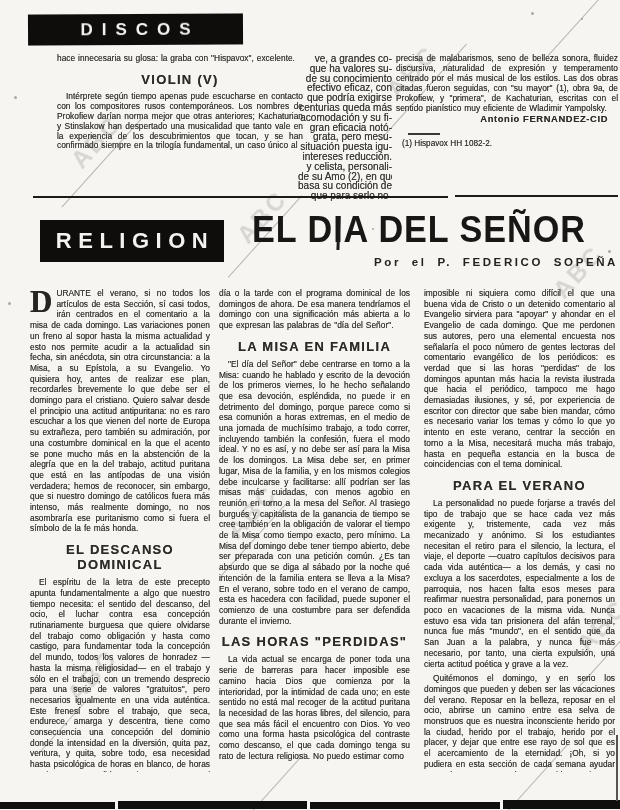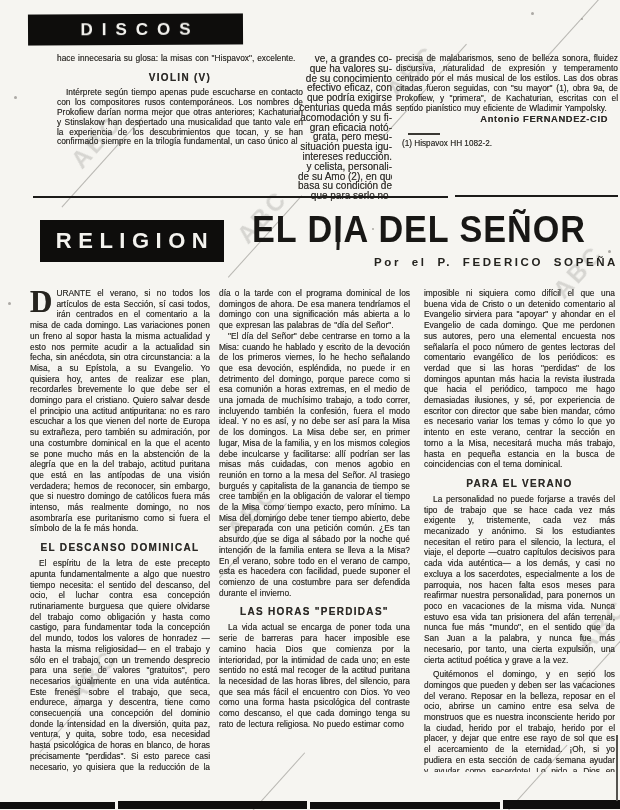--- a/index.html
+++ b/index.html
@@ -8,21 +8,21 @@
     background:#f6f5f1;
     font-family:"Liberation Sans", sans-serif;
     color:#35332f; overflow:hidden;
   }
   
   .ink { filter: blur(0.32px); text-shadow: 0 0 0.5px rgba(40,38,34,.65); }
   .col { position:absolute; overflow:hidden; }
   .body { margin:0; font-size:8.4px; line-height:10.7px; text-align:justify; word-spacing:.6px; }
   .indent { text-indent:9px; }
   .pgap { margin-top:4px; }
-  .subhead { margin:8px 0 5px 0; font-size:10px; font-weight:bold; letter-spacing:1.3px; text-align:center; color:#2c2a27; }
+  .subhead { margin:8px 0 5px 0; font-size:13px; font-weight:bold; letter-spacing:1.3px; text-align:center; color:#2c2a27; }
   
   .box {
     position:absolute; background:#0e0d0c; color:#f3f2ee;
     display:flex; align-items:center; justify-content:center;
     font-weight:bold; filter:blur(0.35px);
   }
   .discos-box { left:28px; top:14px; width:206px; height:31px; font-size:17px; letter-spacing:9px; padding-left:9px; transform:rotate(-.3deg); }
   .religion-box { left:40px; top:220px; width:178px; height:42px; font-size:22px; letter-spacing:6.5px; padding-left:6px; }
   
   .discos-col1 { left:57px; top:54px; width:246px; }
@@ -93,21 +93,21 @@
   <div class="speck" style="left:531px; top:12px;  width:3px; height:3px;"></div>
   <div class="speck" style="left:581px; top:18px;  width:2px; height:2px;"></div>
   <div class="speck" style="left:14px;  top:96px;  width:3px; height:3px;"></div>
   <div class="speck" style="left:8px;   top:302px; width:3px; height:3px;"></div>
   <div class="speck" style="left:608px; top:250px; width:3px; height:3px;"></div>
   <div class="speck" style="left:372px; top:228px; width:2px; height:2px;"></div>
 
   <div class="box discos-box">DISCOS</div>
 
   <div class="col ink discos-col1">
-    <p class="body">hace innecesaria su glosa: la misas con "Hispavox", excelente.</p>
+    <p class="body">hace innecesaria su glosa: la graba con "Hispavox", excelente.</p>
     <h3 class="subhead">VIOLIN (V)</h3>
     <p class="body indent">Intérprete según tiempo apenas pude escucharse en contacto con los compositores rusos contemporáneos. Los nombres de Prokofiew darían norma mejor que otras anteriores; Kachaturian y Stinslakow han despertado una musicalidad que tanto vale en la experiencia de los descubrimientos que tocan, y se han confirmado siempre en la trilogía fundamental, un caso único al</p>
   </div>
 
   <div class="col ink discos-col2">
       <div>ve, a grandes co-</div>
       <div>que ha valores su-</div>
       <div>de su conocimiento</div>
       <div>efectivo eficaz, con</div>
       <div>que podría exigirse</div>
@@ -144,20 +144,21 @@
   <div class="col ink rel-col rel-col1">
     <p class="body">
       <span class="dropcap">D</span><span>URANTE el verano, si no todos los artículos de esta Sección, sí casi todos, irán centrados en el comentario a la misa de cada domingo. Las variaciones ponen un freno al sopor hasta la misma actualidad y esto nos permite acudir a la actualidad sin fecha, sin anécdota, sin otra circunstancia: a la Misa, a su Epístola, a su Evangelio. Yo quisiera hoy, antes de realizar ese plan, recordarles brevemente lo que debe ser el domingo para el cristiano. Quiero salvar desde el principio una actitud antipuritana: no es raro escuchar a los que vienen del norte de Europa su extrañeza, pero también su admiración, por una costumbre dominical en la que el acento se pone mucho más en la abstención de la alegría que en la del trabajo, actitud puritana que está en las antípodas de una visión verdadera; hemos de reconocer, sin embargo, que si nuestro domingo de católicos fuera más intenso, más realmente domingo, no nos asombraría ese puritanismo como si fuera el símbolo de la fe más honda.</span>
     </p>
     <h3 class="subhead">EL DESCANSO DOMINICAL</h3>
     <p class="body indent">El espíritu de la letra de este precepto apunta fundamentalmente a algo que nuestro tiempo necesita: el sentido del descanso, del ocio, el luchar contra esa concepción rutinariamente burguesa que quiere olvidarse del trabajo como obligación y hasta como castigo, para fundamentar toda la concepción del mundo, todos los valores de honradez —hasta la misma religiosidad— en el trabajo y sólo en el trabajo, con un tremendo desprecio para una serie de valores "gratuitos", pero necesarios igualmente en una vida auténtica. Este frenesí sobre el trabajo, que seca, endurece, amarga y descentra, tiene como consecuencia una concepción del dominio donde la intensidad en la diversión, quita paz, ventura, y quita, sobre todo, esa necesidad hasta psicológica de horas en blanco, de horas precisamente "perdidas". Si esto parece casi necesario, yo quisiera que la reducción de la jornada del trabajo permitiera sacar de entre la semana el</p>
   </div>
 
   <div class="col ink rel-col rel-col2">
     <p class="body">día o la tarde con el programa dominical de los domingos de ahora. De esa manera tendríamos el domingo con una significación más abierta a lo que expresan las palabras de "día del Señor".</p>
+    <h3 class="subhead">LA MISA EN FAMILIA</h3>
     <p class="body indent">"El día del Señor" debe centrarse en torno a la Misa: cuando he hablado y escrito de la devoción de los primeros viernes, lo he hecho señalando que esa devoción, espléndida, no puede ir en detrimento del domingo, porque parece como si esa comunión a horas extremas, en el medio de una jornada de muchísimo trabajo, a todo correr, incluyendo también la confesión, fuera el modo ideal. Y no es así, y no debe ser así para la Misa de los domingos. La Misa debe ser, en primer lugar, Misa de la familia, y en los mismos colegios debe inculcarse y facilitarse: allí podrían ser las misas más cuidadas, con menos agobio en reunión en torno a la mesa del Señor. Al trasiego burgués y capitalista de la ganancia de tiempo se cree también en la obligación de valorar el tiempo de la Misa como tiempo exacto, pero mínimo. La Misa del domingo debe tener tiempo abierto, debe ser preparada con una petición común. ¿Es tan absurdo que se diga al sábado por la noche qué intención de la familia entera se lleva a la Misa? En el verano, sobre todo en el verano de campo, esta es hacedera con facilidad, puede suponer el comienzo de una costumbre para ser defendida durante el invierno.</p>
     <h3 class="subhead">LAS HORAS "PERDIDAS"</h3>
     <p class="body indent">La vida actual se encarga de poner toda una serie de barreras para hacer imposible ese camino hacia Dios que comienza por la interioridad, por la intimidad de cada uno; en este sentido no está mal recoger de la actitud puritana la necesidad de las horas libres, del silencio, para que sea más fácil el encuentro con Dios. Yo veo como una forma hasta psicológica del contraste como descanso, el que cada domingo tenga su rato de lectura religiosa. No puedo estimar como</p>
   </div>
 
   <div class="col ink rel-col rel-col3">
     <p class="body">imposible ni siquiera como difícil el que una buena vida de Cristo o un detenido comentario al Evangelio sirviera para "apoyar" y ahondar en el Evangelio de cada domingo. Que me perdonen sus autores, pero una elemental encuesta nos señalaría el poco número de gentes lectoras del comentario evangélico de los periódicos: es verdad que si las horas "perdidas" de los domingos apuntan más hacia la revista ilustrada que hacia el periódico, tampoco me hago demasiadas ilusiones, y sé, por experiencia de escritor con director que sabe bien mandar, cómo es necesario variar los temas y cómo lo que yo intento en este verano, centrar la sección en torno a la Misa, necesitará mucha más trabajo, hasta en pequeña estancia en la busca de coincidencias con el tema dominical.</p>
     <h3 class="subhead">PARA EL VERANO</h3>
     <p class="body indent">La personalidad no puede forjarse a través del tipo de trabajo que se hace cada vez más exigente y, tristemente, cada vez más mecanizado y anónimo. Si los estudiantes necesitan el retiro para el silencio, la lectura, el viaje, el deporte —cuatro capítulos decisivos para cada vida auténtica— a los demás, y casi no excluya a los sacerdotes, especialmente a los de parroquia, nos hacen falta esos meses para reafirmar nuestra personalidad, para ponernos un poco en vacaciones de la misma vida. Nunca estuvo esa vida tan prisionera del afán terrenal, nunca fue más "mundo", en el sentido que da San Juan a la palabra, y nunca fue más necesario, por tanto, una cierta expulsión, una cierta actitud poética y grave a la vez.</p>
     <p class="body indent pgap">Quitémonos el domingo, y en serio los domingos que pueden y deben ser las vacaciones del verano. Reposar en la belleza, reposar en el ocio, abrirse un camino entre esa selva de monstruos que es nuestra inconsciente herido por la ciudad, herido por el trabajo, herido por el placer, y dejar que entre ese rayo de sol que es el acercamiento de la eternidad. ¡Oh, si yo pudiera en esta sección de cada semana ayudar y ayudar como sacerdote! Lo pido a Dios en estos días...</p>

